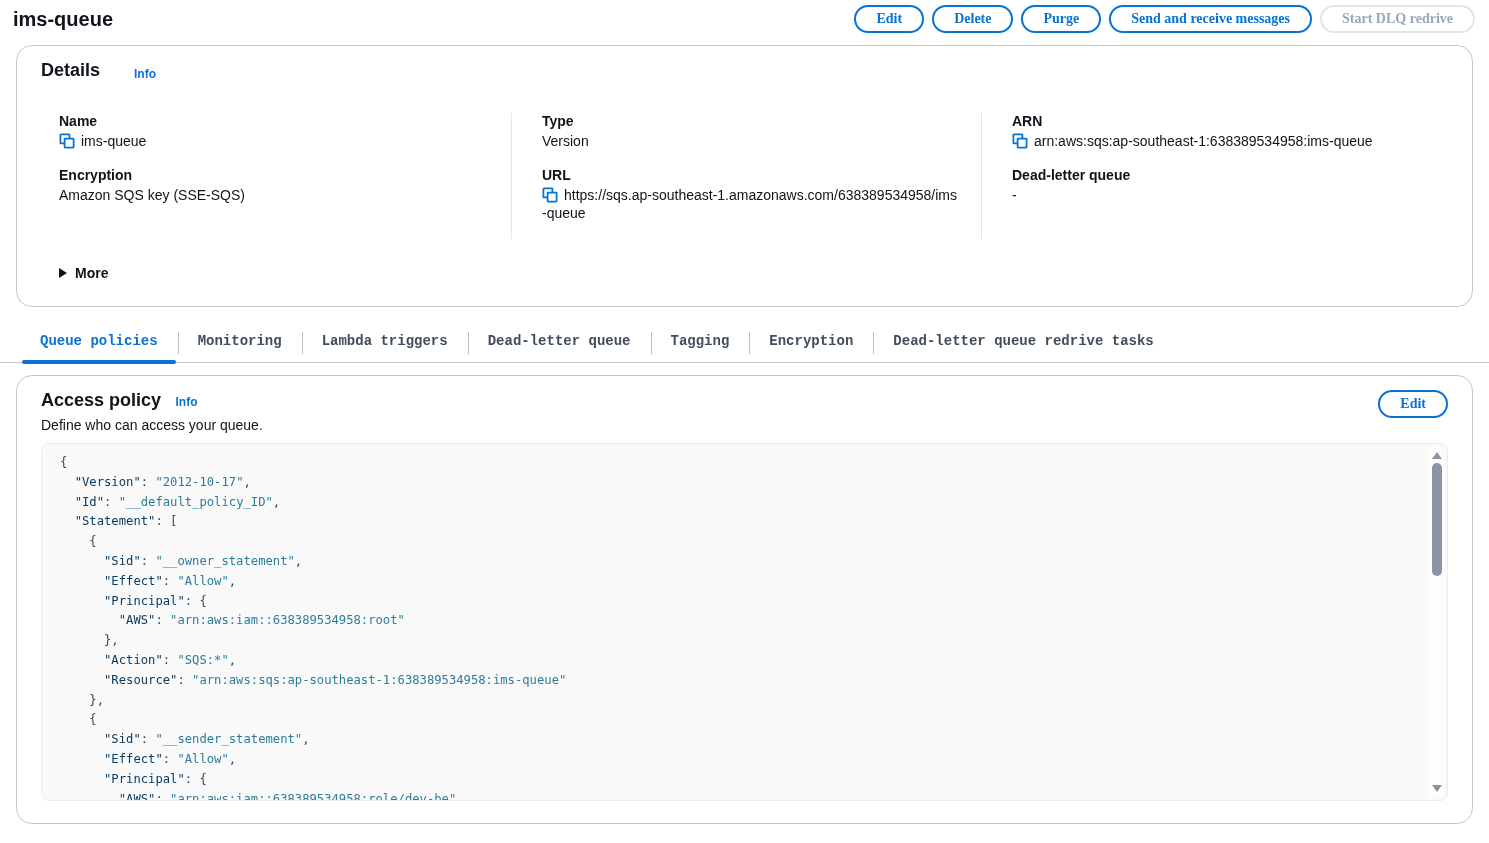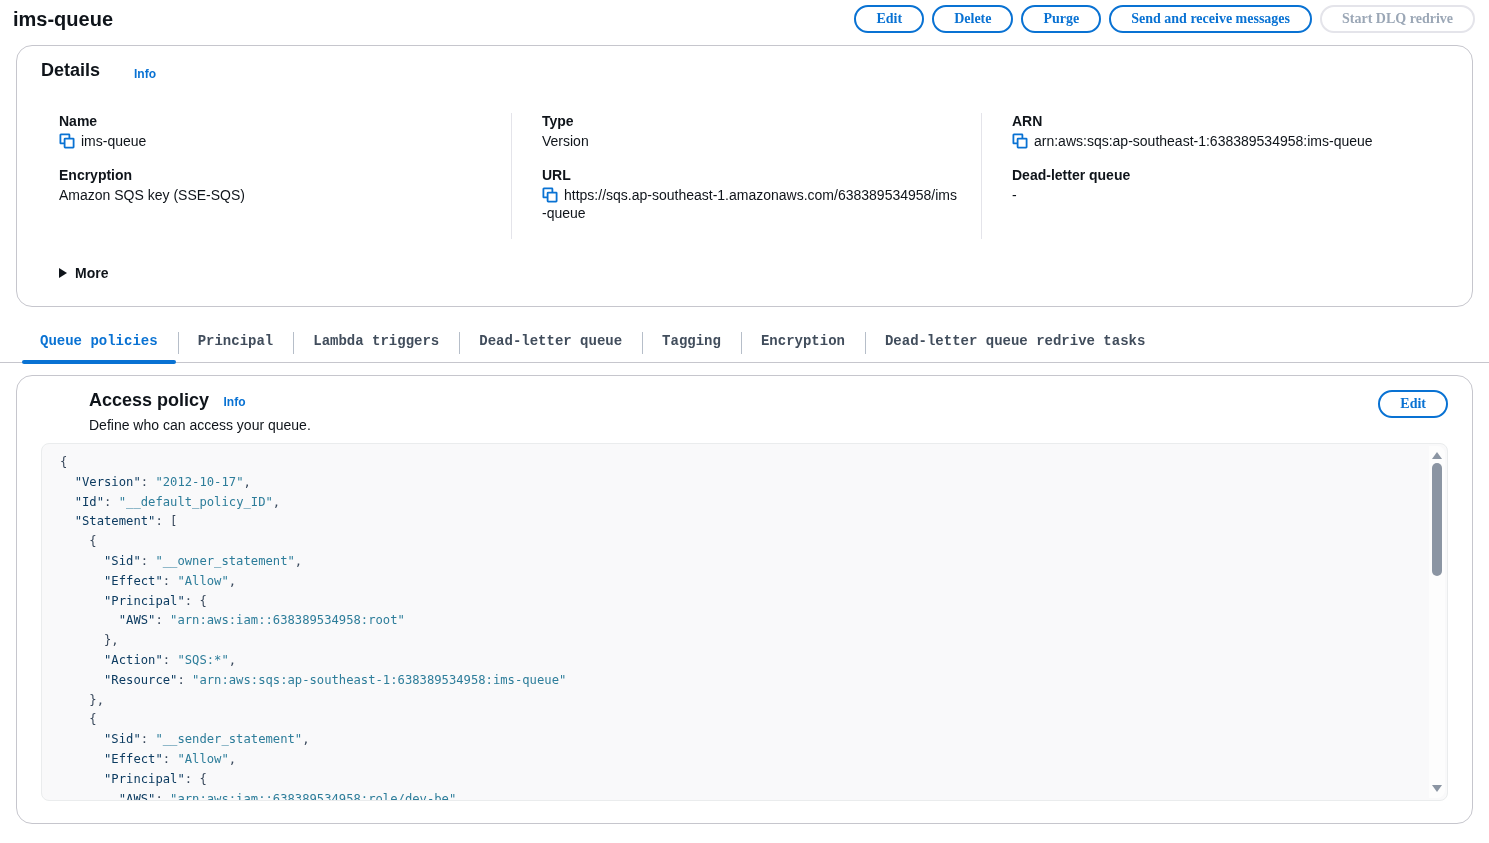--- a/index.html
+++ b/index.html
@@ -47,21 +47,21 @@
   .tab { position:relative; padding:10px 20px 13px 20px; font-size:14px; font-weight:700;
     color:#414d5c; cursor:pointer; white-space:nowrap; }
   .tab + .tab::before { content:""; position:absolute; left:0; top:9px; height:22px;
     width:1px; background:#b6bec9; }
   .tab.active { color:#0972d3; }
   .tab.active::after { content:""; position:absolute; left:2px; right:2px; bottom:-2px;
     height:4px; border-radius:2px; background:#0972d3; }
 
   
   .policy-card { margin-top:12px; height:449px; padding:14px 24px 16px 24px; }
-  .policy-head { display:flex; align-items:flex-start; justify-content:space-between;margin-left:48px; }
+  .policy-head { display:flex; align-items:flex-start; justify-content:space-between; }
   .policy-desc { font-size:14px; color:#0f141a; margin-top:6px; }
   .code-block { position:relative; margin-top:10px; height:358px; background:#f9f9fa;
     border:1px solid #eaeced; border-radius:8px; overflow:hidden;
     padding:9px 28px 0 18px; }
   .code-line { font-family:"DejaVu Sans Mono", monospace; font-size:12.2px;
     height:19.8px; line-height:19.8px; white-space:pre; color:#37475a; }
   .jk { color:#0d3c61; }
   .jv { color:#2d7d9a; }
 
   
@@ -146,21 +146,21 @@
   </div>
 
   <div class="more-row">
     <span class="caret-right"></span>
     <span class="more-label">More</span>
   </div>
 </div>
 
 <div class="tabs">
   <div class="tab active">Queue policies</div>
-  <div class="tab">Principal</div>
+  <div class="tab">Monitoring</div>
   <div class="tab">Lambda triggers</div>
   <div class="tab">Dead-letter queue</div>
   <div class="tab">Tagging</div>
   <div class="tab">Encryption</div>
   <div class="tab">Dead-letter queue redrive tasks</div>
 </div>
 
 <div class="card policy-card">
   <div class="policy-head">
     <div>

